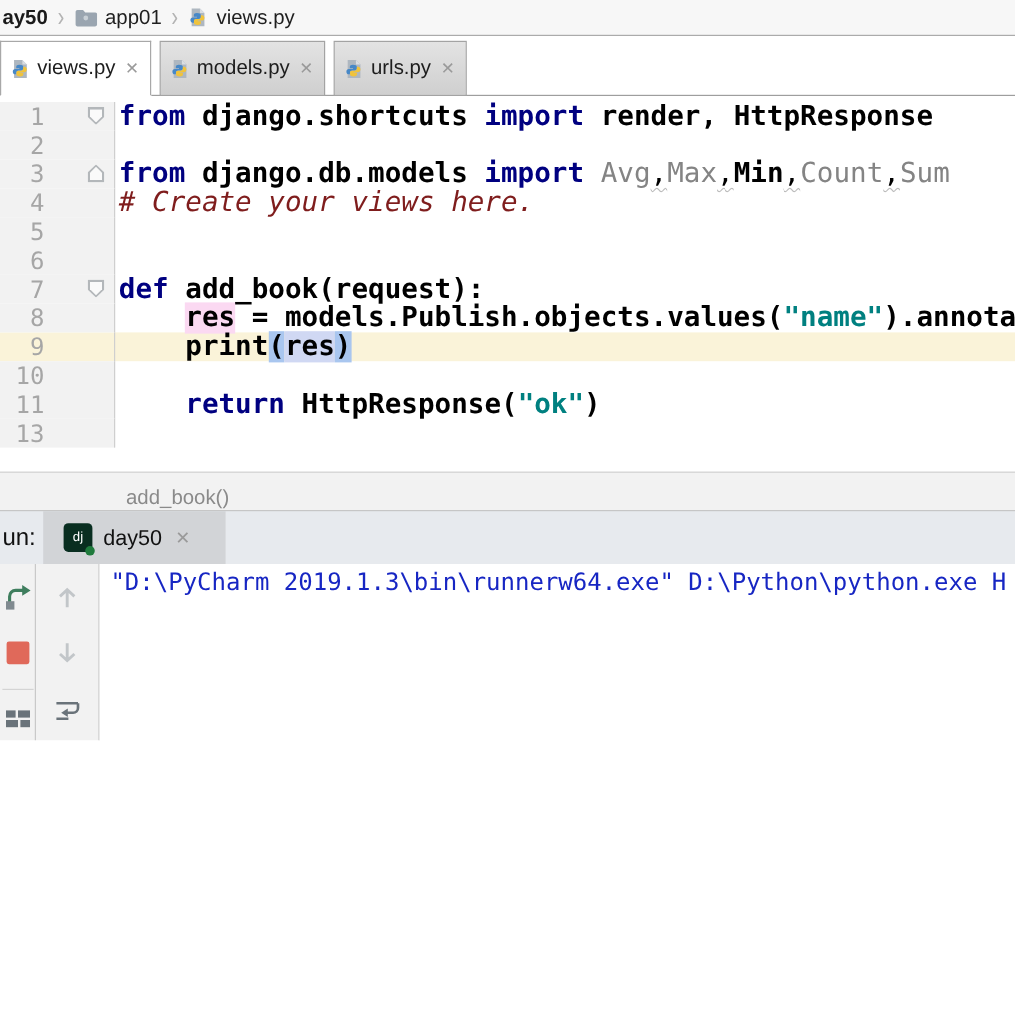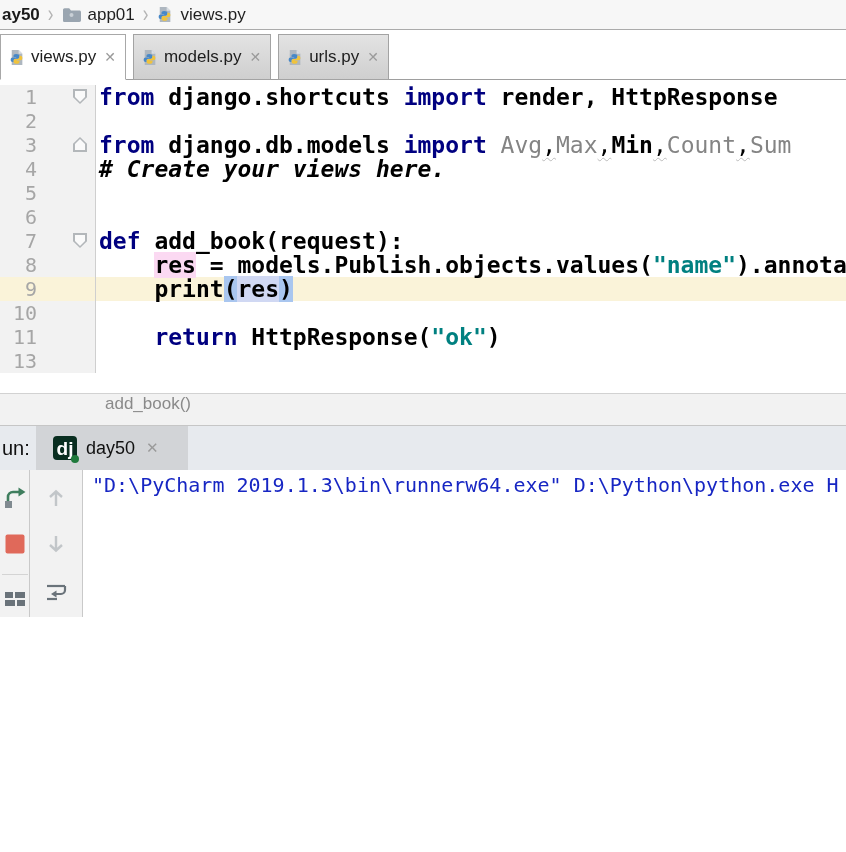--- a/index.html
+++ b/index.html
@@ -34,40 +34,40 @@
   .ln{display:inline-block;width:37px;text-align:right;
       font-family:"DejaVu Sans Mono",monospace;font-size:20px;color:#a6a6a6;}
   .fold{position:absolute;left:73px;top:4px;width:14px;height:15px;background:#b3b7ba;}
   .fold.down{clip-path:polygon(0 0,100% 0,100% 55%,50% 100%,0 55%);}
   .fold.up{clip-path:polygon(50% 0,100% 45%,100% 100%,0 100%,0 45%);}
   .fold:after{content:"";position:absolute;inset:2px;background:#fafafa;clip-path:inherit;}
   .code{padding-left:3px;font-family:"DejaVu Sans Mono",monospace;font-size:23px;line-height:24px;}
   .s-kw{color:#000080;font-weight:bold;}
   .s-pl{color:#000000;font-weight:bold;}
   .s-gray{color:#848484;}
-  .s-cm{color:#000000;font-style:italic;font-weight:bold;}
+  .s-cm{color:#7f1d1d;font-style:italic;}
   .s-str{color:#008080;font-weight:bold;}
   .s-cmm{color:#000;text-decoration:underline wavy #bdbdbd 1px;text-underline-offset:4px;}
   .bg-pink{background:#fbd9f2;}
   .bg-paren{background:#a9c6ef;}
   .bg-occ{background:#d0d8f3;}
 
   
   .context-bar{height:32px;background:#f2f2f2;border-top:1px solid #d2d2d2;
-    display:flex;align-items:flex-start;padding-left:105px;font-size:17px;color:#8a8a8a;}
+    display:flex;align-items:flex-end;padding-left:105px;font-size:17px;color:#8a8a8a;}
 
   
   .run-header{height:45px;background:#e7eaee;border-top:1px solid #c6c6c6;
     display:flex;align-items:stretch;}
   .run-label{align-self:center;font-size:20px;color:#111;padding-left:2px;width:36px;}
   .run-tab{width:152px;background:#d2d4d7;display:flex;align-items:center;gap:9px;
     padding:0 10px 0 17px;}
   .dj-icon{position:relative;width:24px;height:24px;background:#092e20;border-radius:4px;
     display:flex;align-items:center;justify-content:center;flex:0 0 auto;}
-  .dj-txt{color:#fff;font-weight:bold;font-size:19px;line-height:1;}
+  .dj-txt{color:#fff;font-weight:normal;font-size:11px;line-height:1;}
   .dj-dot{position:absolute;right:-2px;bottom:-3px;width:8px;height:8px;border-radius:50%;
     background:#1f7a3c;}
   .run-tab-title{font-size:18px;color:#111;}
   .run-tab-close{color:#9a9a9a;font-size:15px;margin-left:2px;}
 
   
   .console-area{height:375px;display:flex;background:#fff;}
   .tcol{background:#f2f2f2;border-right:1px solid #c9c9c9;border-bottom:1px solid #c9c9c9;
     display:flex;flex-direction:column;align-items:center;}
   .tcol1{flex:0 0 30px;}

